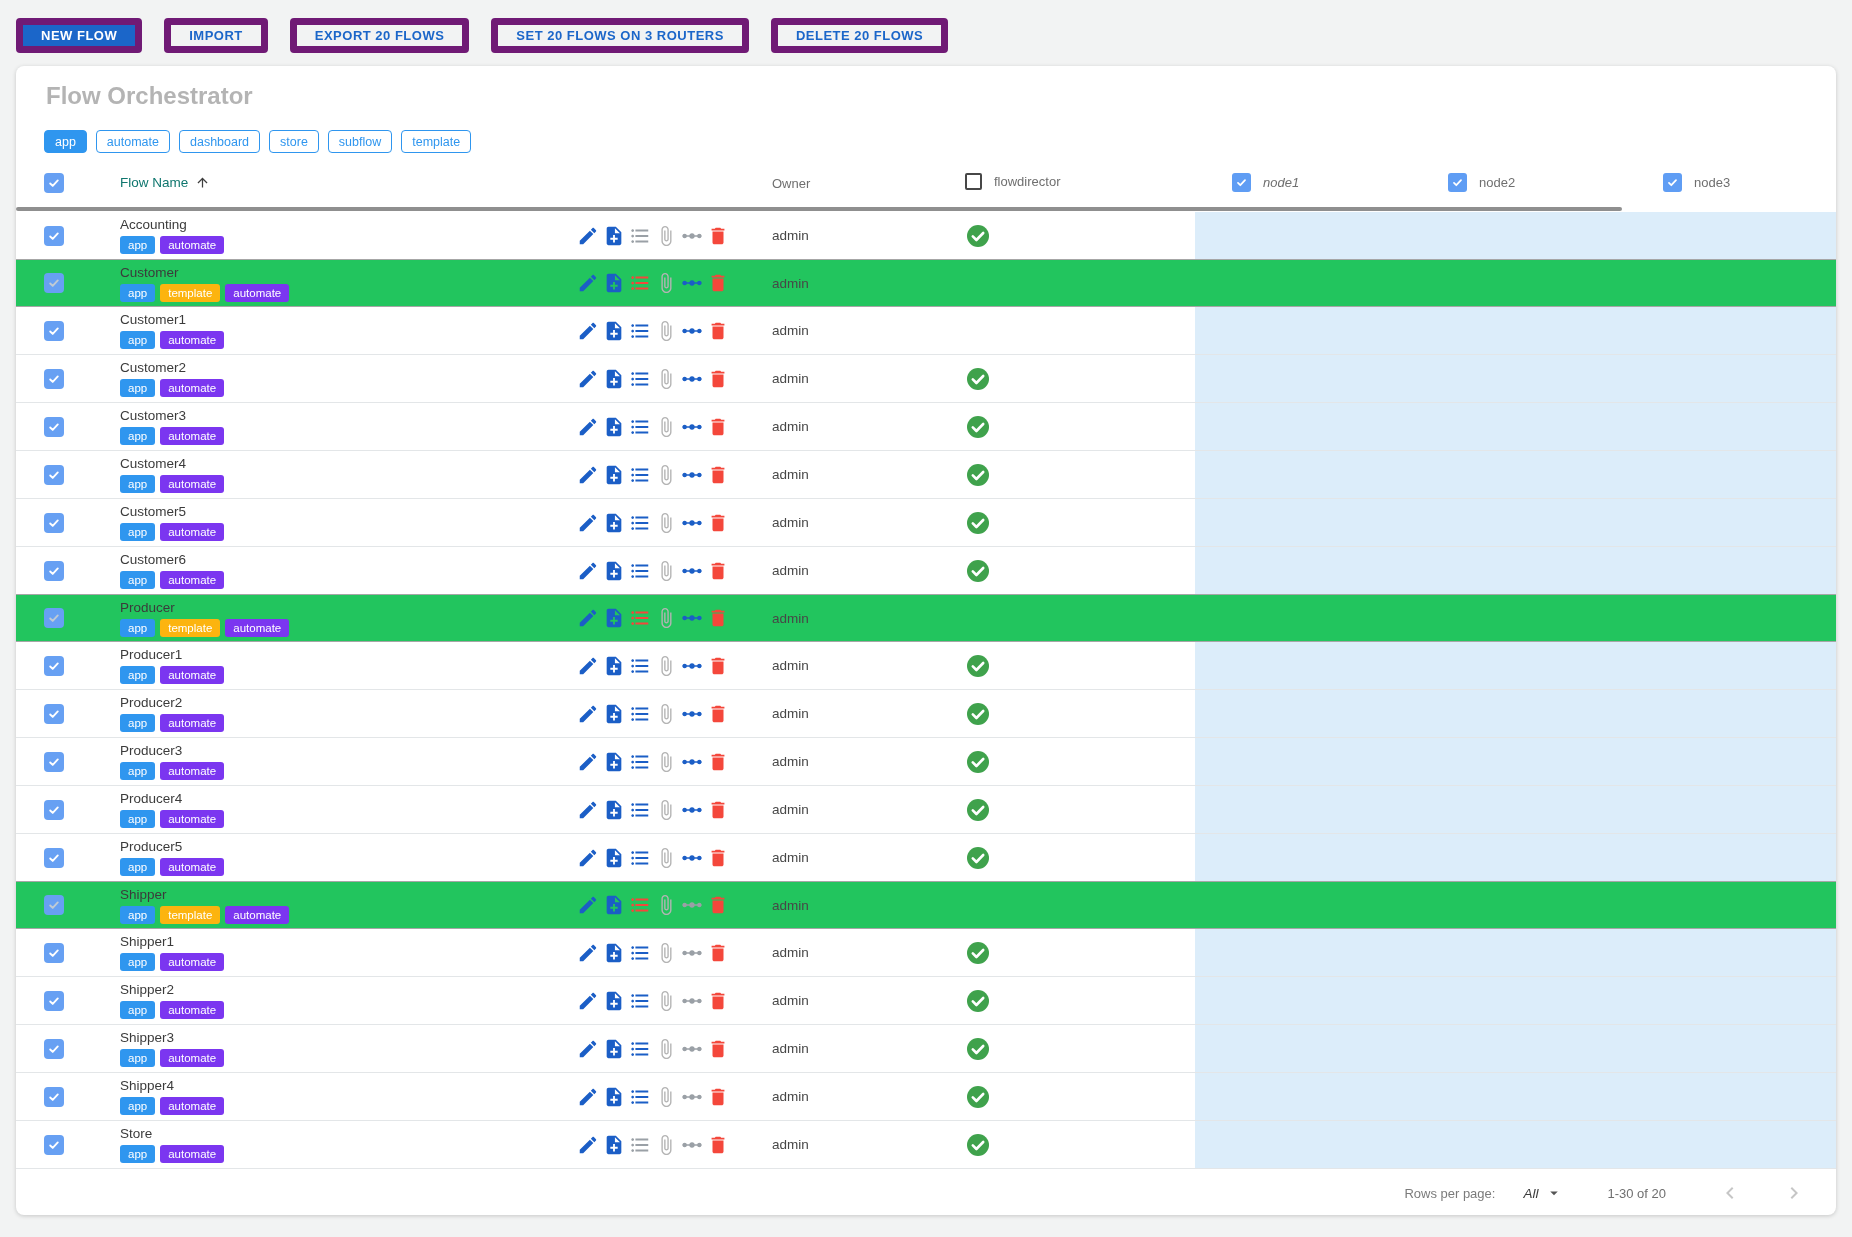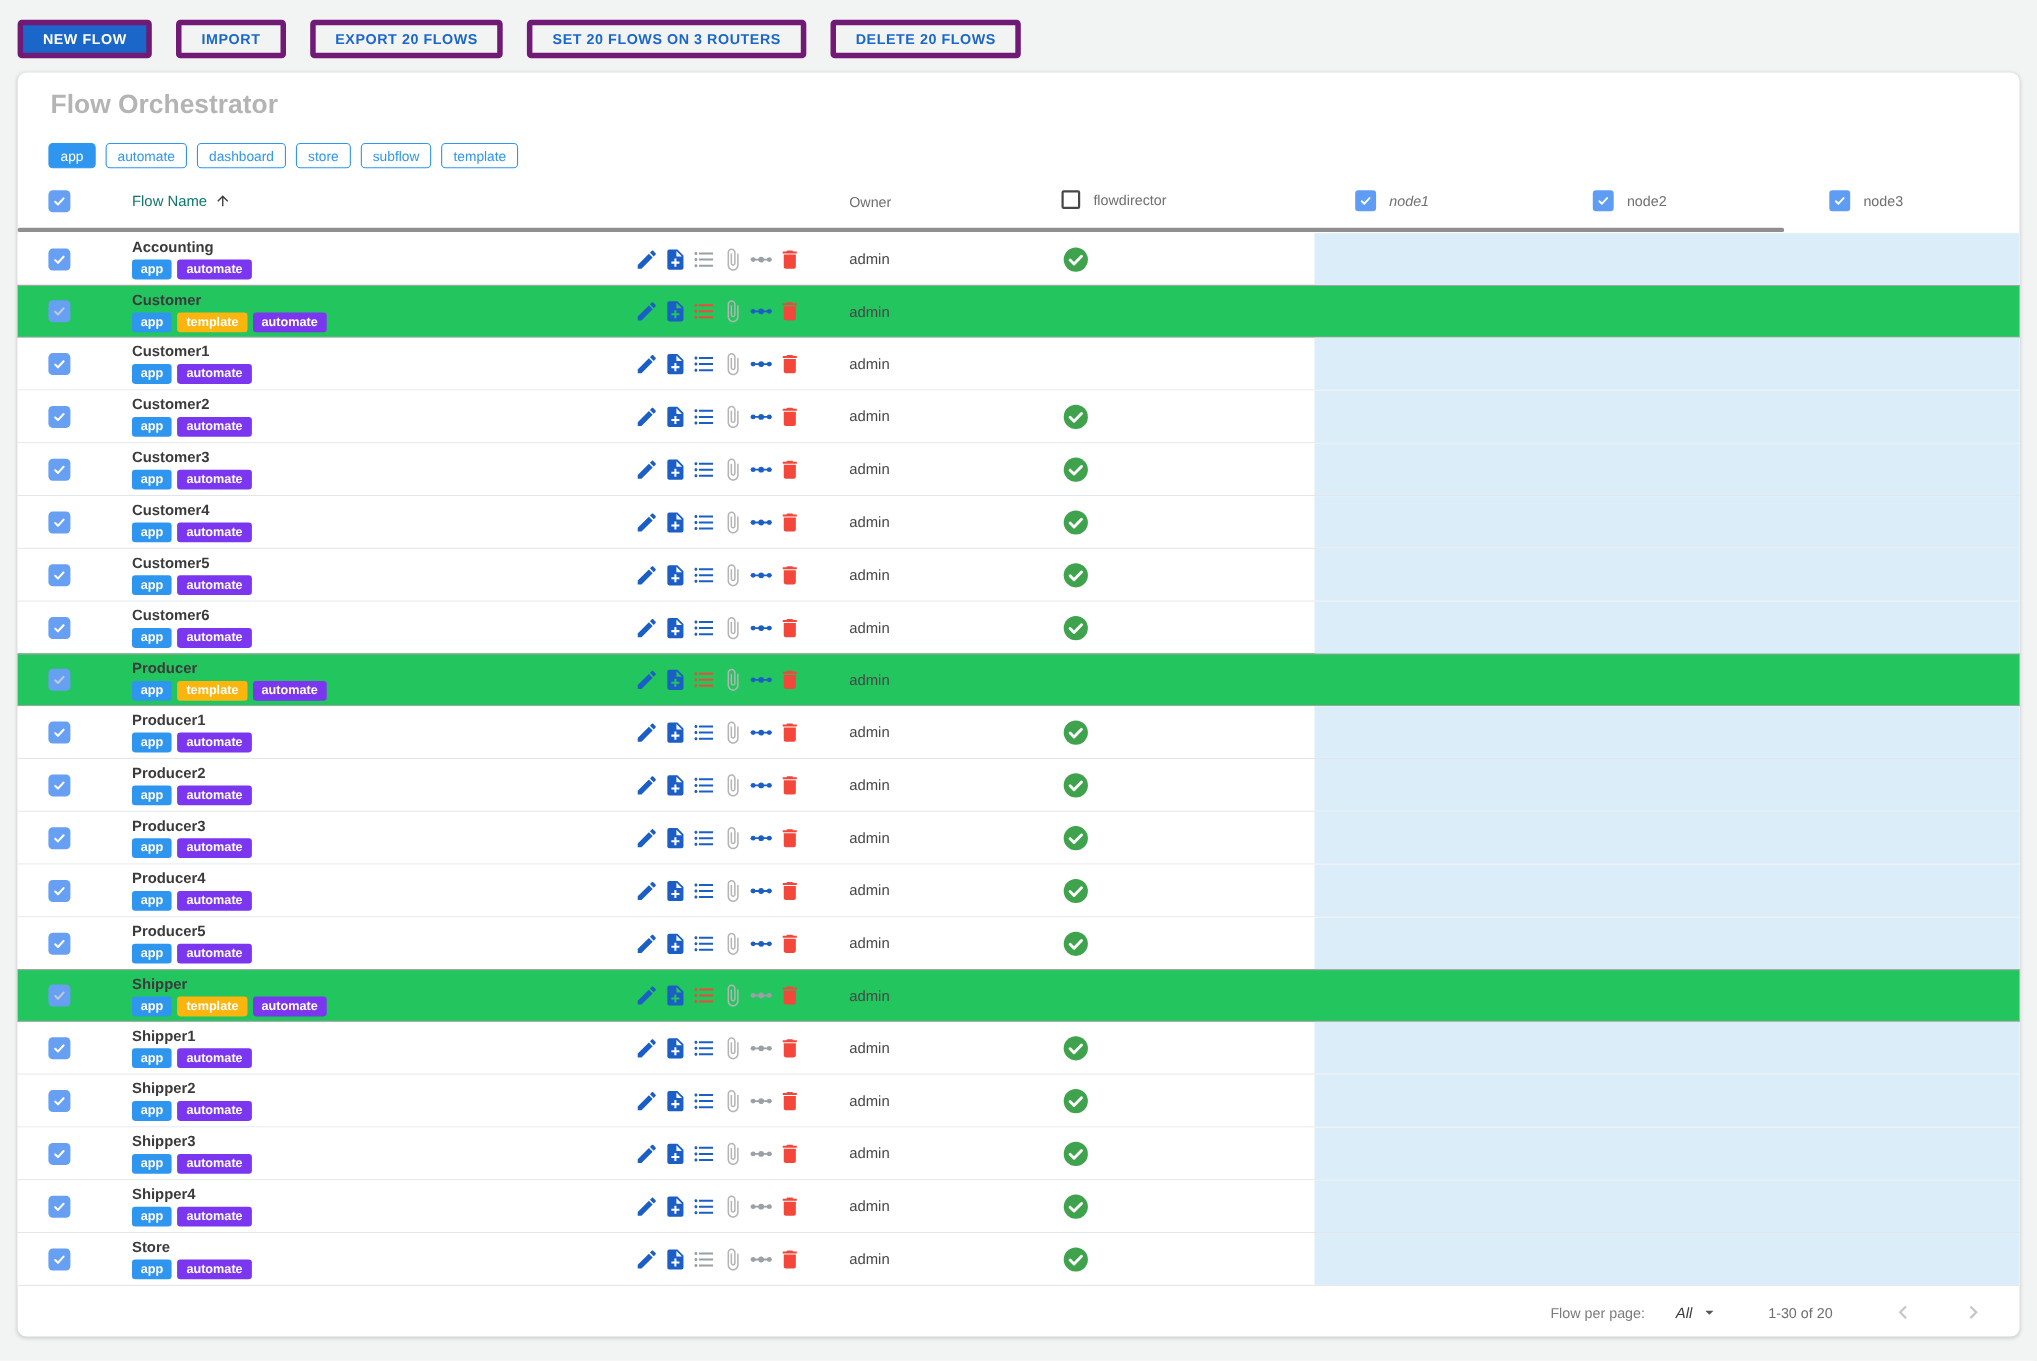--- a/index.html
+++ b/index.html
@@ -3,21 +3,21 @@
 <meta charset="utf-8">
 <style>
   * { margin:0; padding:0; box-sizing:border-box; }
   html,body { width:1852px; height:1237px; overflow:hidden; }
   body { background:#f2f3f3; font-family:"Liberation Sans", sans-serif; position:relative; }
 
   
   .toolbar { position:absolute; top:18px; left:16px; display:flex; gap:22px; }
   .btn { height:35px; padding:0 18px; border-radius:4px; font-size:13px; font-weight:bold;
          letter-spacing:.5px; display:flex; align-items:center; cursor:pointer;
-         border:5px solid #701a75; color:#1b66c9; background:transparent; white-space:nowrap; }
+         border:7px solid #701a75; color:#1b66c9; background:transparent; white-space:nowrap; }
   .btn-primary { background:#1b66c9; color:#fff; }
 
   
   .card { position:absolute; left:16px; top:66px; width:1820px; height:1149px;
           background:#fff; border-radius:8px; box-shadow:0 1px 4px rgba(0,0,0,.18); }
   .title { position:absolute; left:30px; top:16px; font-size:24px; font-weight:bold; color:#b4b4b4; }
 
   .chips { position:absolute; left:28px; top:64px; display:flex; gap:9px; }
   .chip { height:23px; padding:0 10px; border:1px solid #2f96ef; border-radius:4px;
           color:#2f96ef; font-size:12.5px; display:flex; align-items:center; background:#fff; cursor:pointer; }
@@ -45,21 +45,21 @@
   .hscroll { position:absolute; top:141px; left:0; width:100%; height:5px; cursor:pointer; }
   .hthumb { width:1606px; height:4px; background:#8f8f8f; border-radius:2px; }
 
   
   .rows { position:absolute; top:146px; left:0; width:100%; }
   .row { display:flex; align-items:center; height:48px; border-bottom:1px solid #e3e6e8; background:#fff; }
   .row.tpl { background:#22c55e; border-top:1px solid #a6a6a6; border-bottom:1px solid #a6a6a6; margin-top:-1px; }
   .row.tpl .cb { color:#c0cad4; }
 
   .c-check { width:104px; padding-left:28px; flex:none; }
-  .c-name  { width:452px; flex:none;font-weight:bold; }
+  .c-name  { width:452px; flex:none; }
   .flow-name { font-size:13.5px; color:#3b3b3b; }
   .tags { display:flex; gap:5px; margin-top:4px; }
   .tag { height:18px; padding:0 8px; border-radius:3px; color:#fff; font-size:11.5px;
          display:flex; align-items:center; }
   .tag-app { background:#2f96ef; }
   .tag-template { background:#fcb40f; }
   .tag-automate { background:#7b36f0; }
 
   .c-actions { width:150px; flex:none; display:flex; align-items:center; gap:4px; padding-left:5px; }
   .ic { width:22px; height:22px; display:flex; cursor:pointer; }
@@ -1373,21 +1373,21 @@
               <polyline points="6.8,12.4 10.4,16 17.2,9" fill="none" stroke="#fff" stroke-width="2.6" stroke-linecap="round" stroke-linejoin="round"></polyline>
             </svg>
           </span>
         </div>
         <div class="spacer"></div>
         <div class="c-nodes"></div>
       </div>
     </div>
 
   <div class="pagination">
-    <span class="rpp-label">Flow per page:</span>
+    <span class="rpp-label">Rows per page:</span>
     <div class="rpp">
       <span class="rpp-value">All</span>
       <span class="caret">
           <svg viewBox="0 0 24 24" fill="currentColor">
             <path d="M7 10l5 5 5-5z"></path>
           </svg>
         </span>
     </div>
     <span class="range">1-30 of 20</span>
     <span class="pg-btn" style="margin-left:0;">

